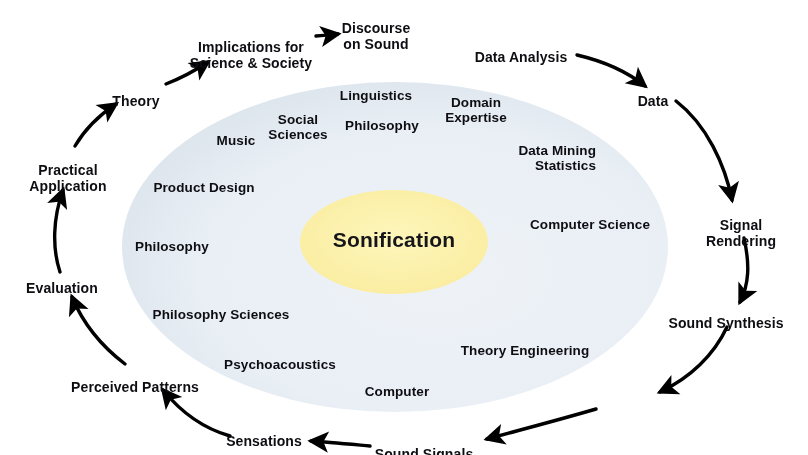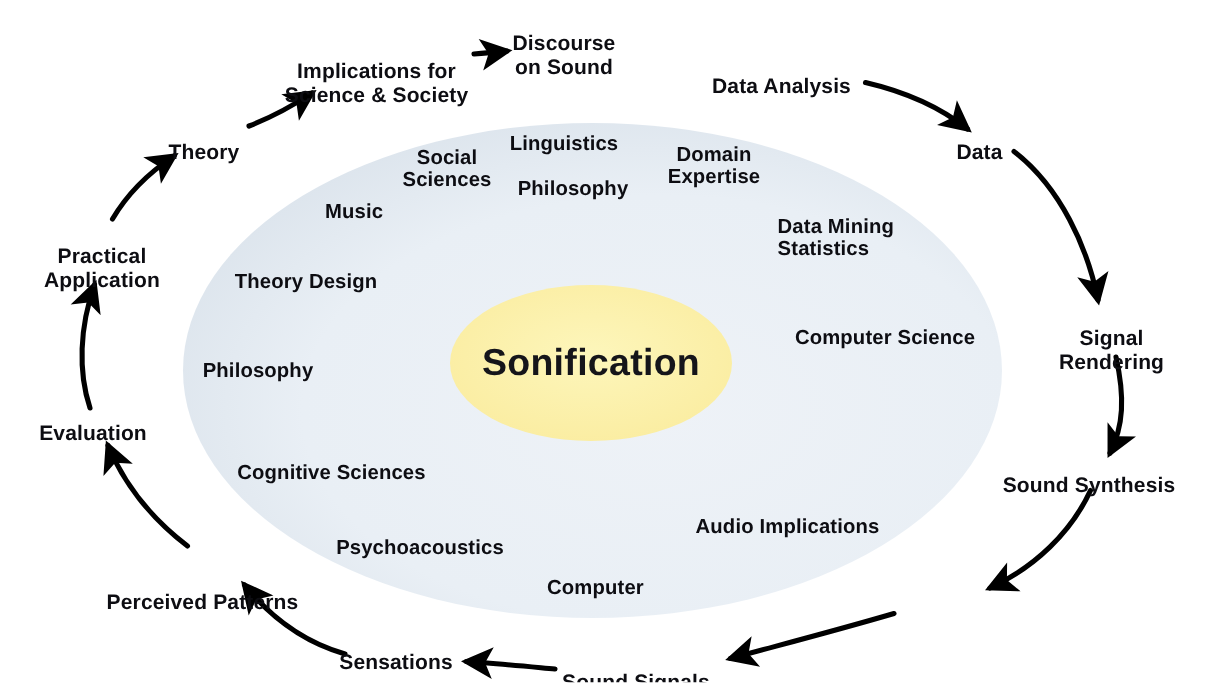--- a/index.html
+++ b/index.html
@@ -29,26 +29,26 @@
   .lbl {
     position: absolute;
     font-family: Liberation Sans, sans-serif;
     font-weight: bold;
     color: #0d0d12;
     white-space: pre;
     line-height: 1.12;
     letter-spacing: 0.1px;
   }
   .lbl.c  { text-align: center; transform: translateX(-50%); }
-  .lbl.r  { text-align: left; transform: translateX(-100%); }
+  .lbl.r  { text-align: right; transform: translateX(-100%); }
 
   .inner-lbl { font-size: 13.5px; }
   .outer-lbl { font-size: 14px; }
   .core-lbl {
-    font-size: 25px;
+    font-size: 21px;
     font-weight: bold;
     color: #15151a;
     letter-spacing: 0.2px;
   }
 </style>
 </head>
 <body>
 
 <div id="stage">
 
@@ -84,46 +84,46 @@
       <path d="M 60 272 C 52 248 53 218 63 190"></path>
       <path d="M 75 146 C 85 129 98 116 116 104"></path>
       <path d="M 166 84 C 184 77 196 70 208 62"></path>
       <path d="M 316 36 C 326 35 331 35 338 34"></path>
     </g>
   </svg>
 
   <div class="lbl c core-lbl" style="left:394px; top:228px;">Sonification</div>
 
   <div class="lbl c inner-lbl" style="left:376px; top:88px;">Linguistics</div>
-  <div class="lbl c inner-lbl" style="left:298px; top:97px;text-align:center;">Social
+  <div class="lbl c inner-lbl" style="left:298px; top:112px;text-align:center;">Social
 Sciences</div>
   <div class="lbl c inner-lbl" style="left:382px; top:118px;">Philosophy</div>
   <div class="lbl c inner-lbl" style="left:476px; top:95px;">Domain
 Expertise</div>
   <div class="lbl c inner-lbl" style="left:236px; top:133px;">Music</div>
   <div class="lbl r inner-lbl" style="left:596px; top:143px;">Data Mining
 Statistics</div>
-  <div class="lbl c inner-lbl" style="left:204px; top:180px;">Theory Design</div>
+  <div class="lbl c inner-lbl" style="left:204px; top:180px;">Product Design</div>
   <div class="lbl c inner-lbl" style="left:590px; top:217px;">Computer Science</div>
   <div class="lbl c inner-lbl" style="left:172px; top:239px;">Philosophy</div>
-  <div class="lbl c inner-lbl" style="left:221px; top:307px;">Cognitive Sciences</div>
-  <div class="lbl c inner-lbl" style="left:525px; top:343px;">Audio Implications</div>
+  <div class="lbl c inner-lbl" style="left:221px; top:307px;">Philosophy Sciences</div>
+  <div class="lbl c inner-lbl" style="left:525px; top:343px;">Theory Engineering</div>
   <div class="lbl c inner-lbl" style="left:280px; top:357px;">Psychoacoustics</div>
   <div class="lbl c inner-lbl" style="left:397px; top:384px;">Computer</div>
 
   <div class="lbl c outer-lbl" style="left:376px; top:21px;">Discourse
 on Sound</div>
   <div class="lbl c outer-lbl" style="left:251px; top:40px;">Implications for
 Science &amp; Society</div>
   <div class="lbl c outer-lbl" style="left:521px; top:50px;">Data Analysis</div>
   <div class="lbl c outer-lbl" style="left:136px; top:94px;">Theory</div>
   <div class="lbl c outer-lbl" style="left:653px; top:94px;">Data</div>
   <div class="lbl c outer-lbl" style="left:741px; top:218px;">Signal
 Rendering</div>
   <div class="lbl c outer-lbl" style="left:68px; top:163px;">Practical
 Application</div>
   <div class="lbl c outer-lbl" style="left:62px; top:281px;">Evaluation</div>
   <div class="lbl c outer-lbl" style="left:726px; top:316px;">Sound Synthesis</div>
-  <div class="lbl c outer-lbl" style="left:135px; top:394px;">Perceived Patterns</div>
+  <div class="lbl c outer-lbl" style="left:135px; top:380px;">Perceived Patterns</div>
   <div class="lbl c outer-lbl" style="left:264px; top:434px;">Sensations</div>
   <div class="lbl c outer-lbl" style="left:424px; top:447px;">Sound Signals</div>
 
 </div>
 
 </body></html>

